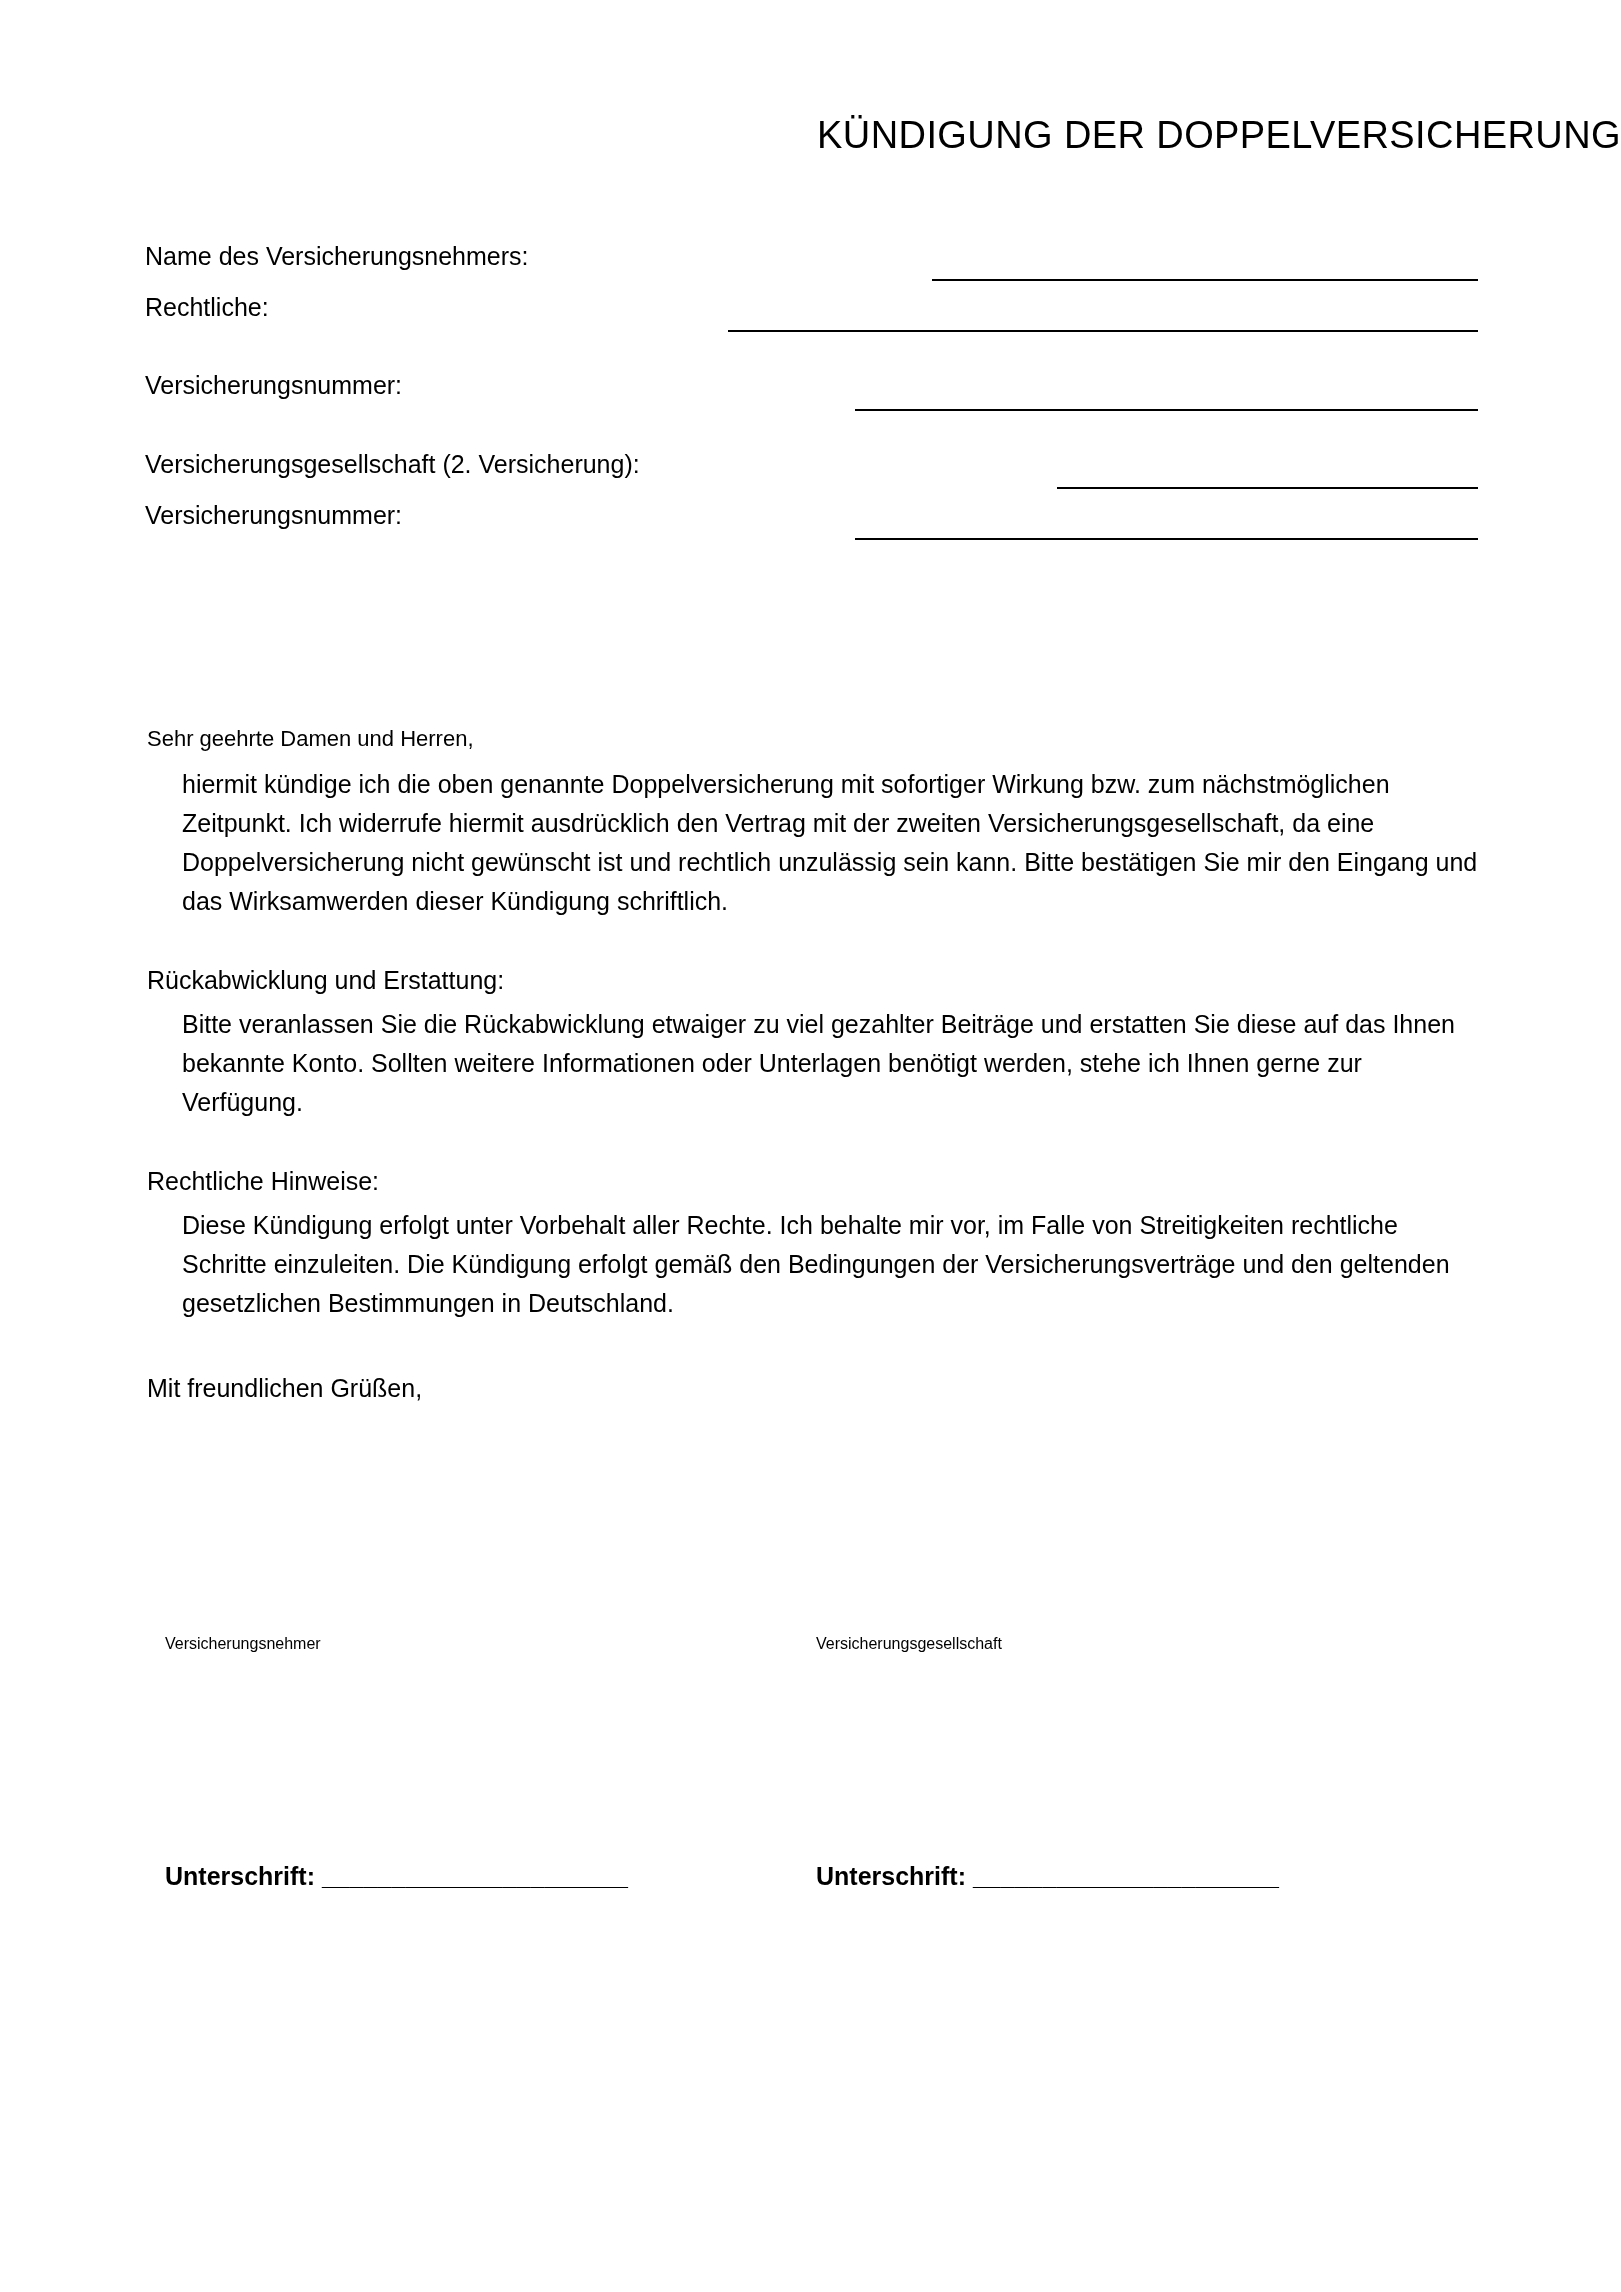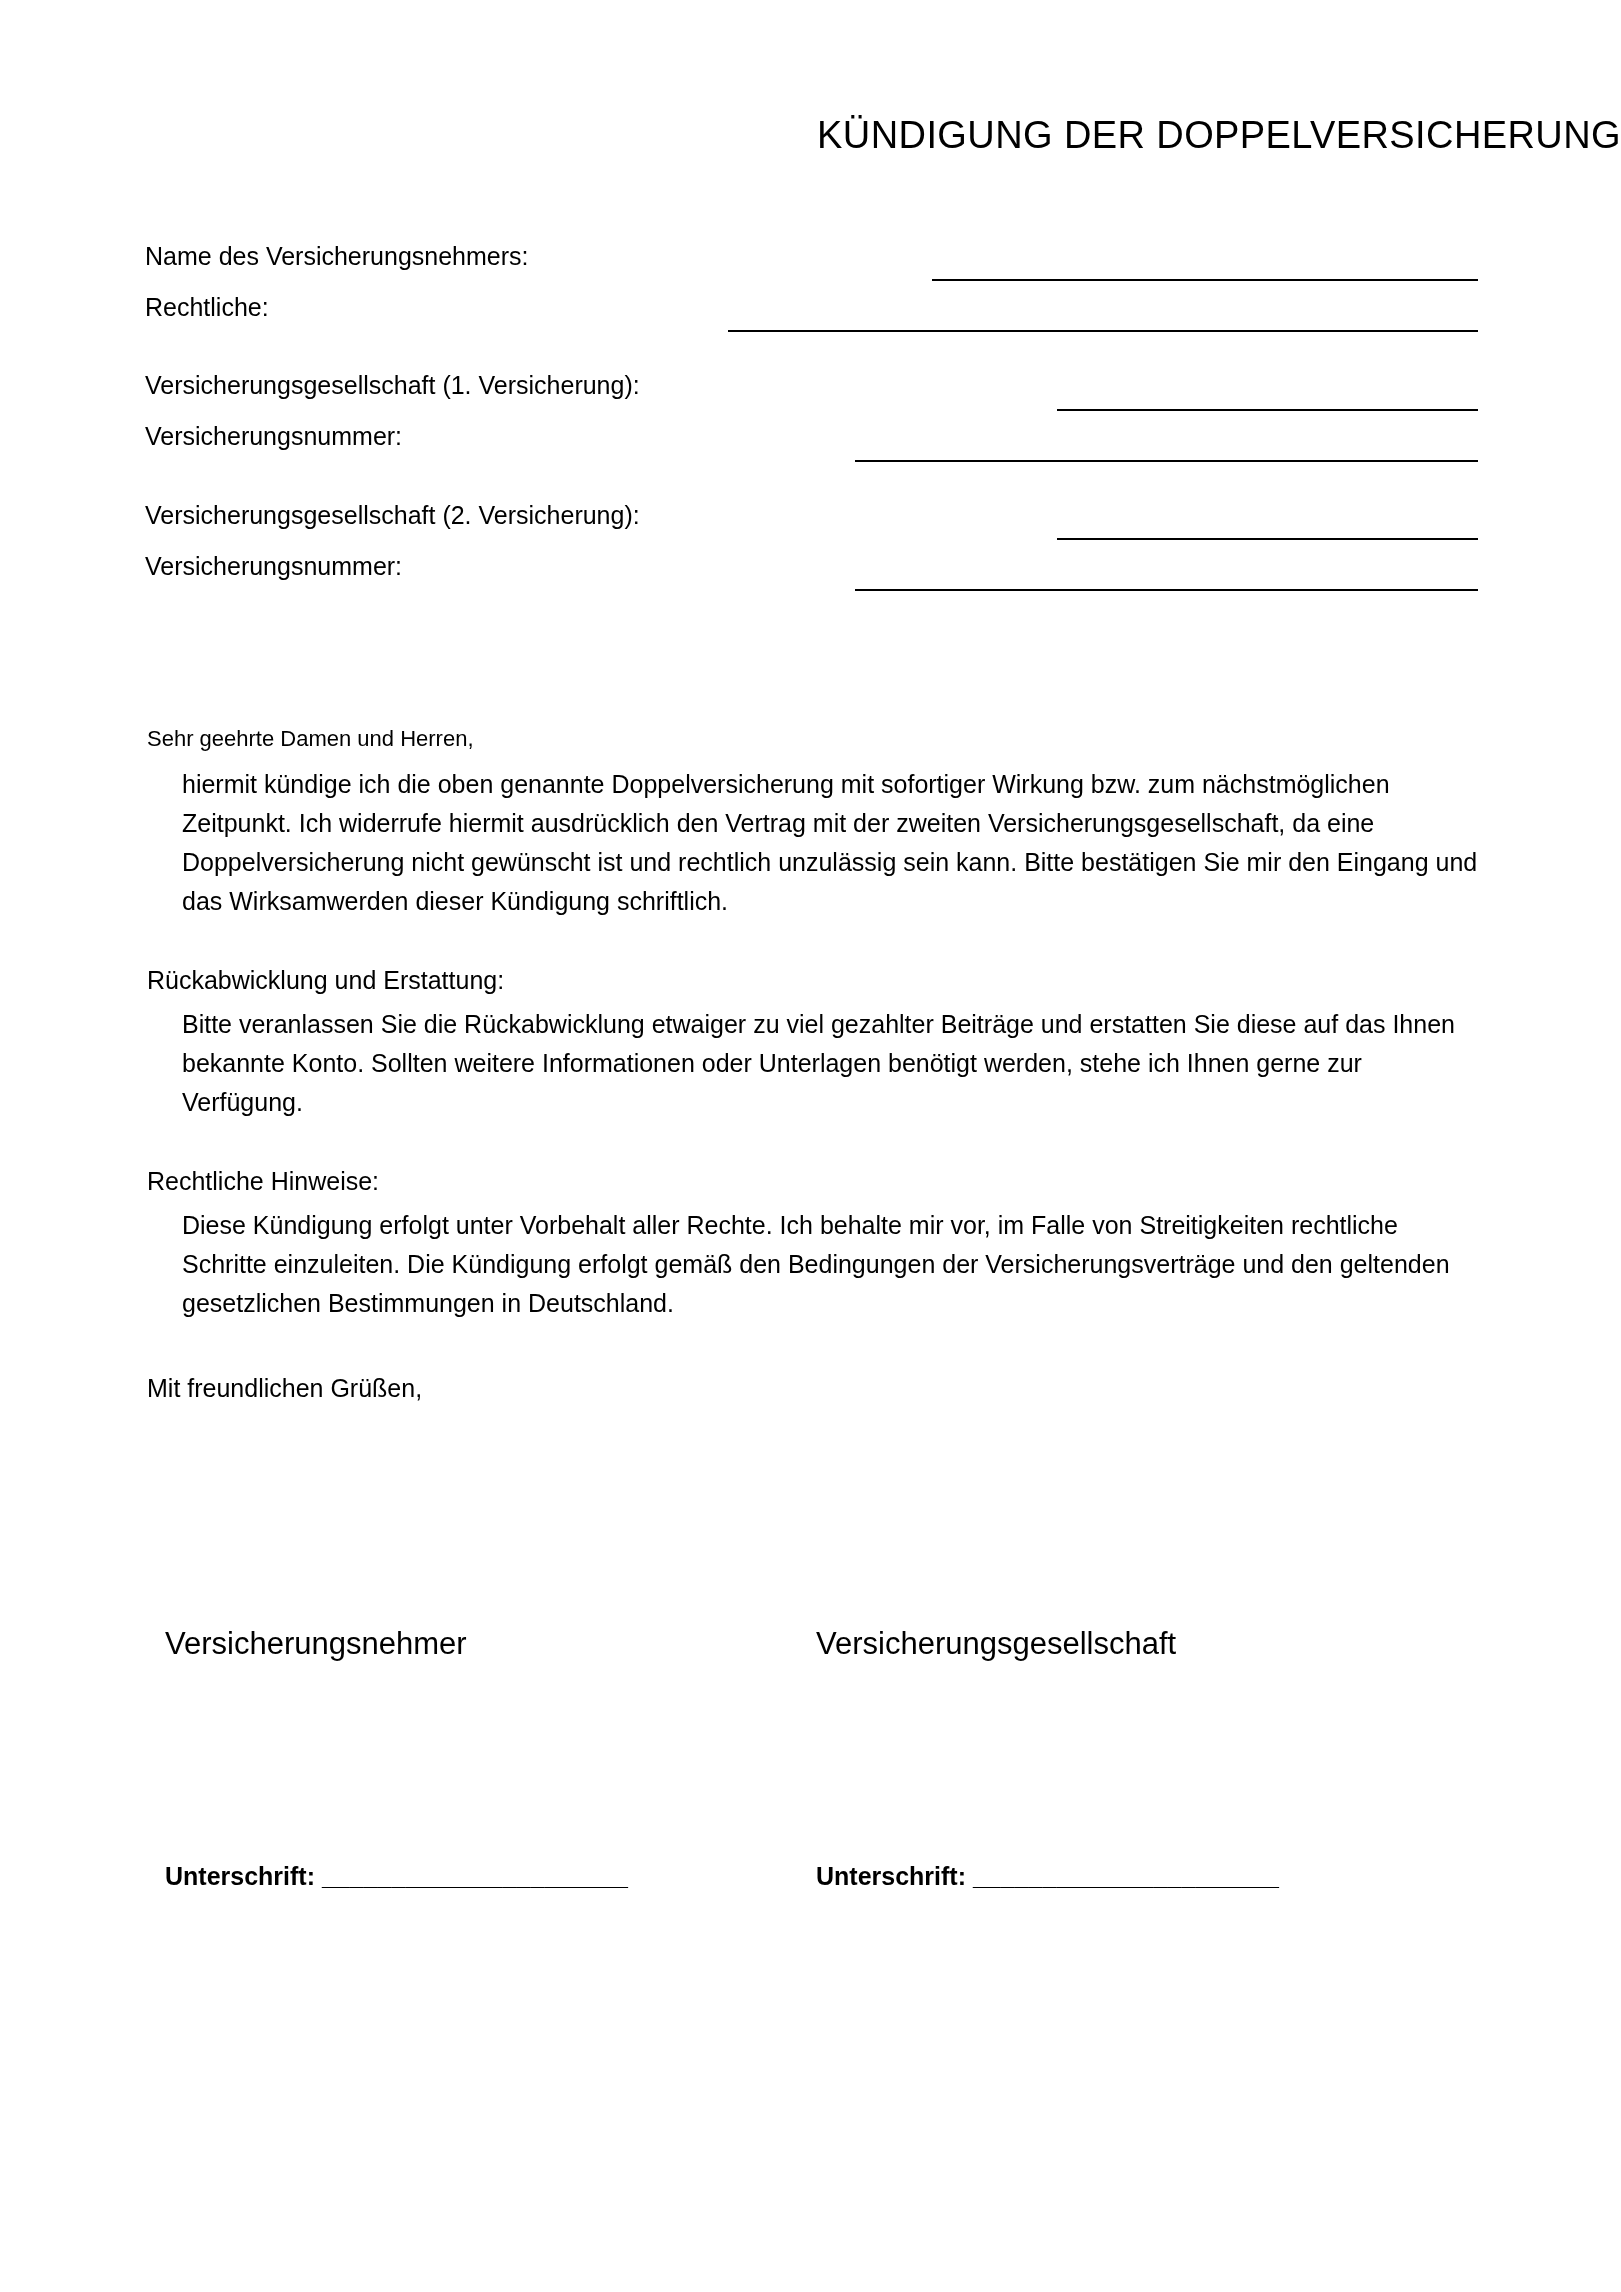--- a/index.html
+++ b/index.html
@@ -96,21 +96,21 @@
   
   .sig-names {
     position: absolute;
     left: 165px;
     top: 1627px;
     width: 1313px;
   }
   .sig-names .col {
     position: absolute;
     top: 0;
-    font-size: 31px;
+    font-size: 16px;
     line-height: 33px;
     white-space: nowrap;
   }
   .sig-names .col-left  { left: 0; }
   .sig-names .col-right { left: 651px; }
 
   .sig-lines {
     position: absolute;
     left: 165px;
     top: 1860px;
@@ -144,24 +144,20 @@
       <span class="field-rule" style="width:546px;"></span>
     </div>
 
     <div class="field-row">
       <span class="field-label">Rechtliche:</span>
       <span class="field-rule" style="width:750px;"></span>
     </div>
 
     <div class="gap-sm"></div>
 
-    <div class="field-row">
-      <span class="field-label">Versicherungsgesellschaft (1. Versicherung):</span>
-      <span class="field-rule" style="width:421px;"></span>
-    </div>
 
     <div class="field-row">
       <span class="field-label">Versicherungsnummer:</span>
       <span class="field-rule" style="width:623px;"></span>
     </div>
 
     <div class="gap-sm"></div>
 
     <div class="field-row">
       <span class="field-label">Versicherungsgesellschaft (2. Versicherung):</span>

